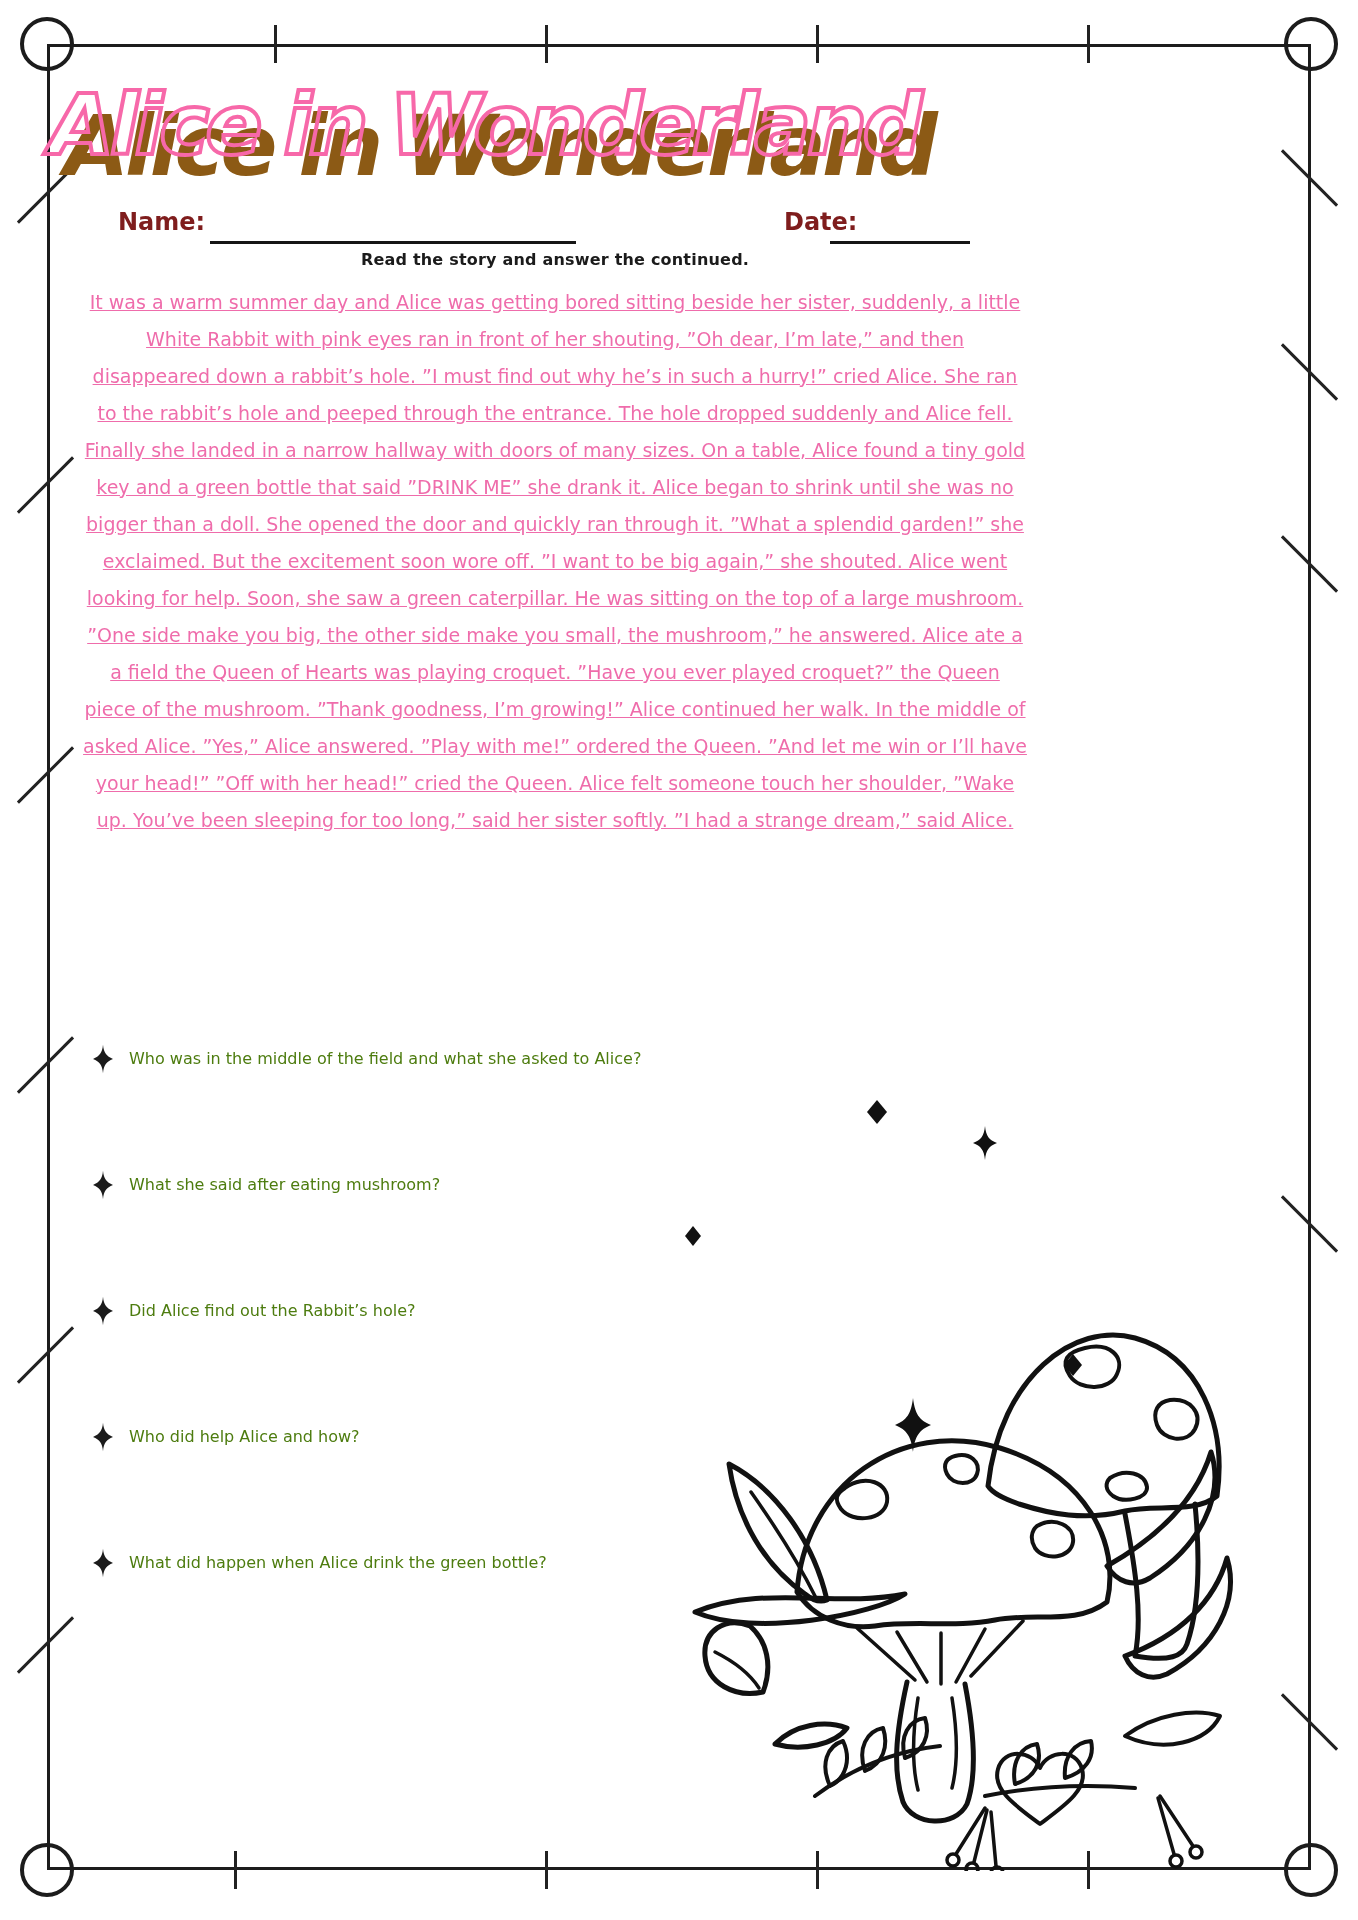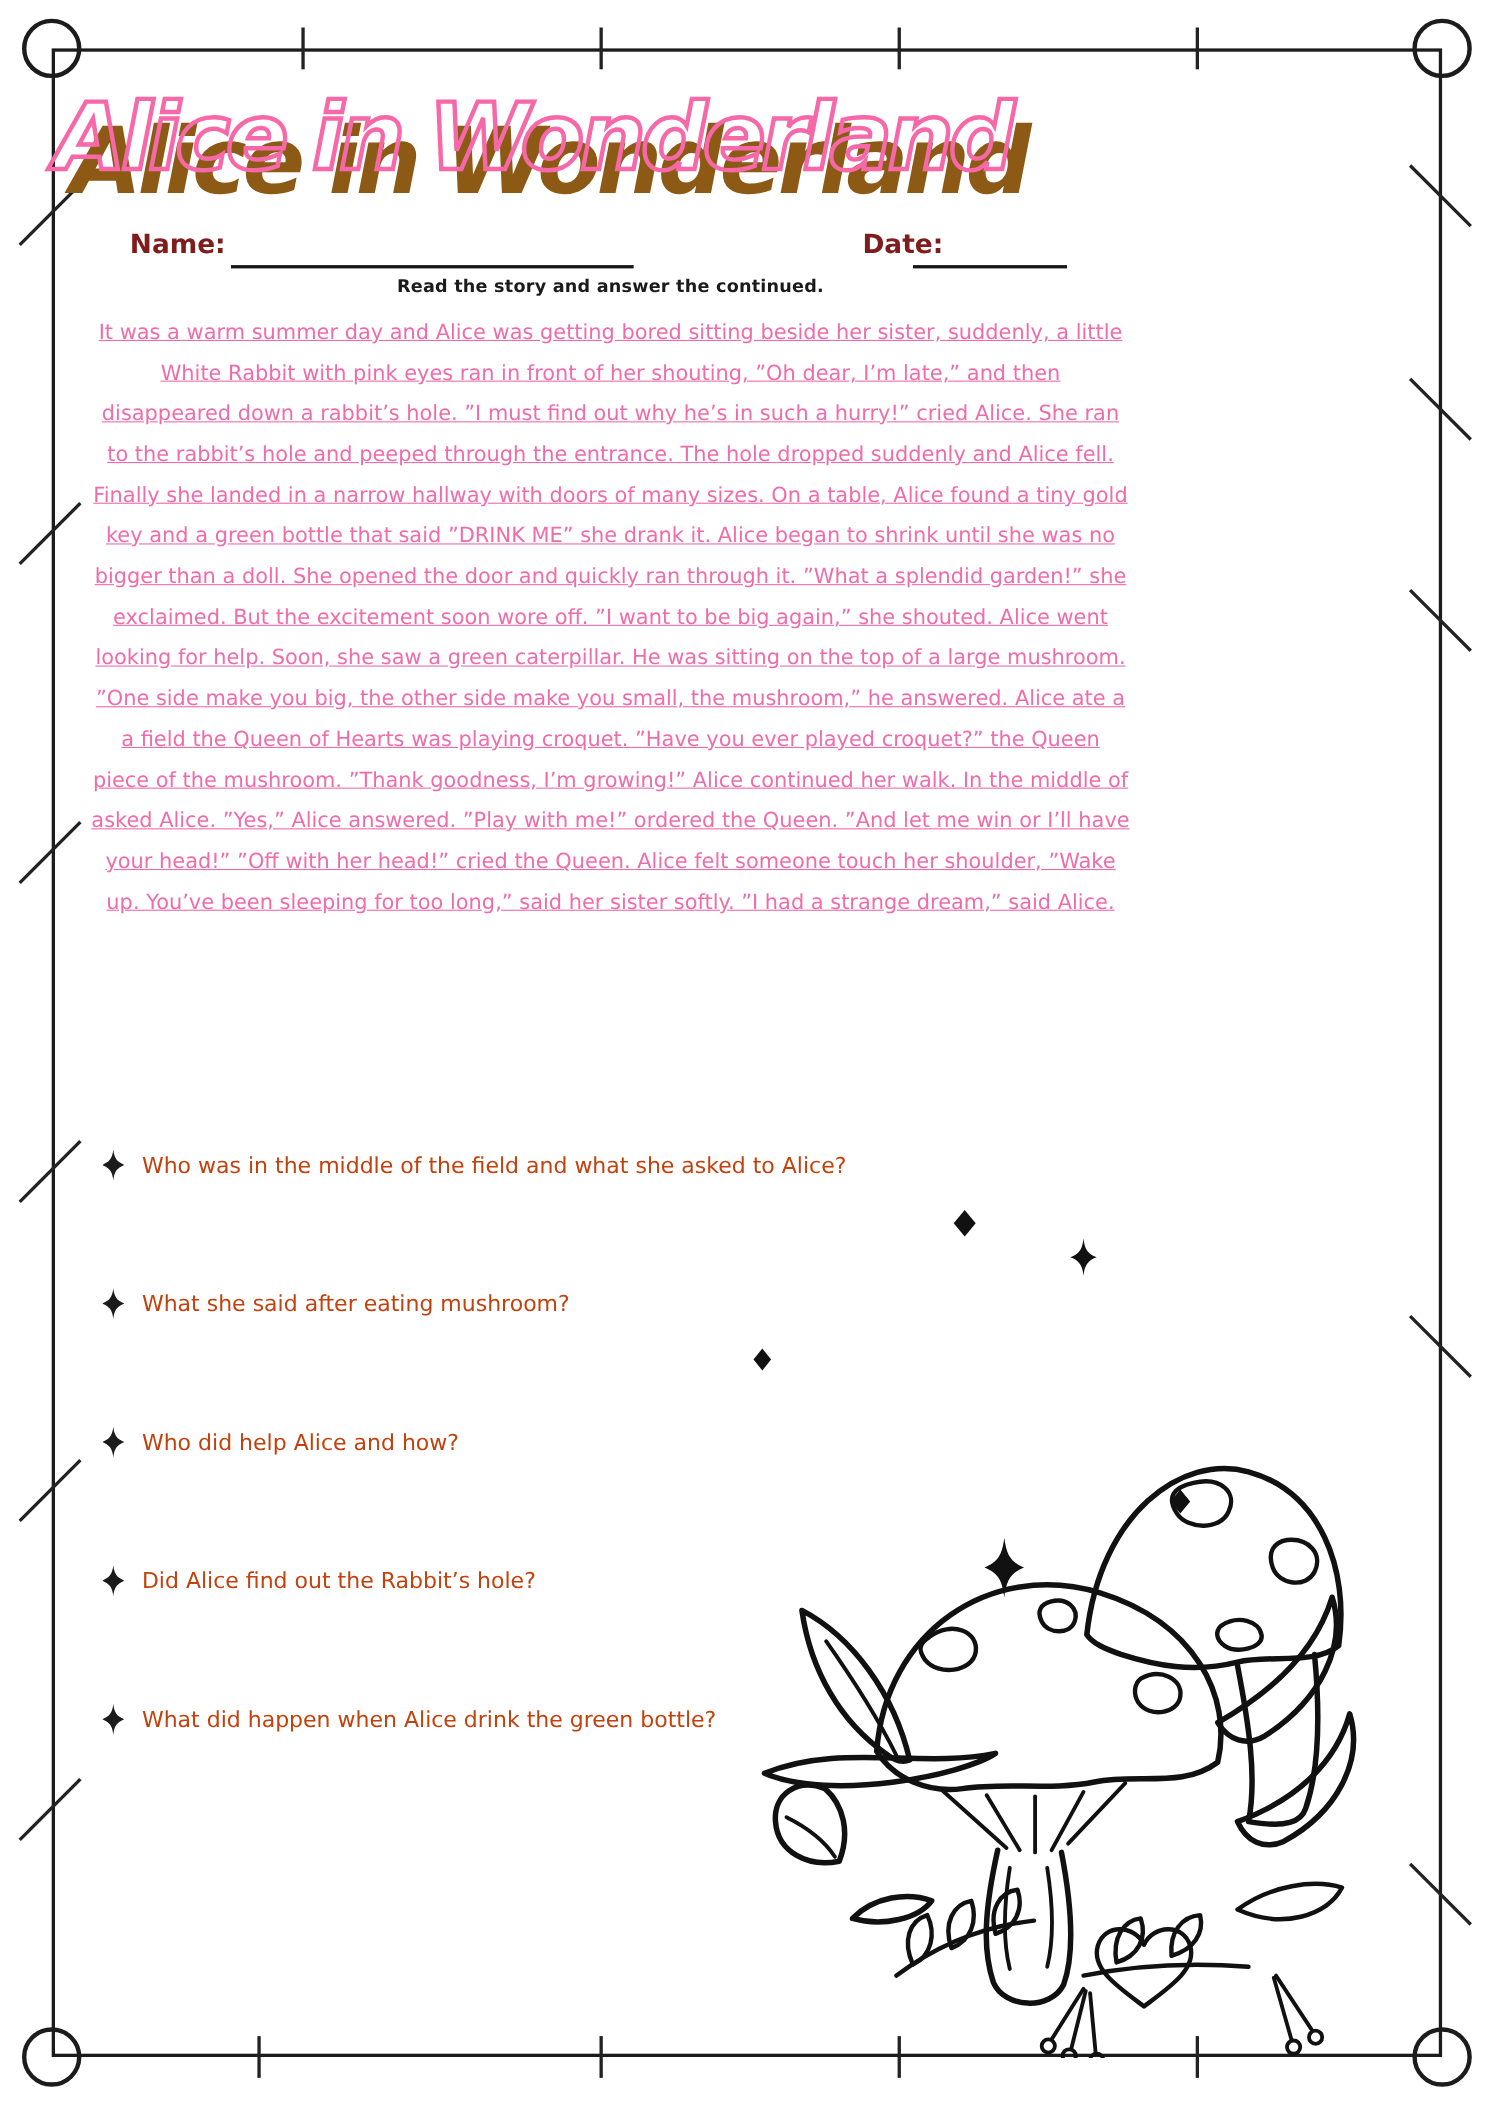--- a/index.html
+++ b/index.html
@@ -44,21 +44,21 @@
   
   .story{position:absolute;left:55px;top:284px;width:1000px;text-align:center;}
   .story-line{
     white-space:nowrap;font-size:19px;line-height:37px;
     color:var(--story-pink,#ef6cab);letter-spacing:0px;text-decoration:underline;
   }
   
   .questions{position:absolute;left:93px;top:1044px;width:760px;}
   .question{display:flex;align-items:flex-start;gap:16px;margin-bottom:96px;}
   .question .bullet{flex:0 0 auto;margin-top:0px;}
-  .question .q-text{font-size:20px;line-height:30px;color:#c2410c;}
+  .question .q-text{font-size:16px;line-height:30px;color:#4d7c0f;}
   
   .illustration{position:absolute;left:655px;top:1096px;width:600px;height:775px;}
 </style>
 </head>
 <body>
 
 <div class="frame"></div>
 
 <div class="corner-circle" style="left:20px;top:17px;"></div>
 <div class="corner-circle" style="left:1284px;top:17px;"></div>
@@ -126,27 +126,27 @@
     <div class="question">
     <svg class="bullet" width="20" height="30" viewBox="0 0 24 34">
       <path d="M12 0 C13 10 16 13.5 24 17 C16 20.5 13 24 12 34 C11 24 8 20.5 0 17 C8 13.5 11 10 12 0 Z" fill="#1b1b1b"></path>
     </svg>
     <span class="q-text">What she said after eating mushroom?</span>
   </div>
     <div class="question">
     <svg class="bullet" width="20" height="30" viewBox="0 0 24 34">
       <path d="M12 0 C13 10 16 13.5 24 17 C16 20.5 13 24 12 34 C11 24 8 20.5 0 17 C8 13.5 11 10 12 0 Z" fill="#1b1b1b"></path>
     </svg>
+    <span class="q-text">Did Alice find out the Rabbit’s hole?</span>
+  </div>
+    <div class="question">
+    <svg class="bullet" width="20" height="30" viewBox="0 0 24 34">
+      <path d="M12 0 C13 10 16 13.5 24 17 C16 20.5 13 24 12 34 C11 24 8 20.5 0 17 C8 13.5 11 10 12 0 Z" fill="#1b1b1b"></path>
+    </svg>
     <span class="q-text">Who did help Alice and how?</span>
-  </div>
-    <div class="question">
-    <svg class="bullet" width="20" height="30" viewBox="0 0 24 34">
-      <path d="M12 0 C13 10 16 13.5 24 17 C16 20.5 13 24 12 34 C11 24 8 20.5 0 17 C8 13.5 11 10 12 0 Z" fill="#1b1b1b"></path>
-    </svg>
-    <span class="q-text">Did Alice find out the Rabbit’s hole?</span>
   </div>
     <div class="question">
     <svg class="bullet" width="20" height="30" viewBox="0 0 24 34">
       <path d="M12 0 C13 10 16 13.5 24 17 C16 20.5 13 24 12 34 C11 24 8 20.5 0 17 C8 13.5 11 10 12 0 Z" fill="#1b1b1b"></path>
     </svg>
     <span class="q-text">What did happen when Alice drink the green bottle?</span>
   </div>
   </div>
 
 <svg class="illustration" viewBox="0 0 600 775" fill="none" stroke="#111" stroke-width="5" stroke-linecap="round" stroke-linejoin="round">

